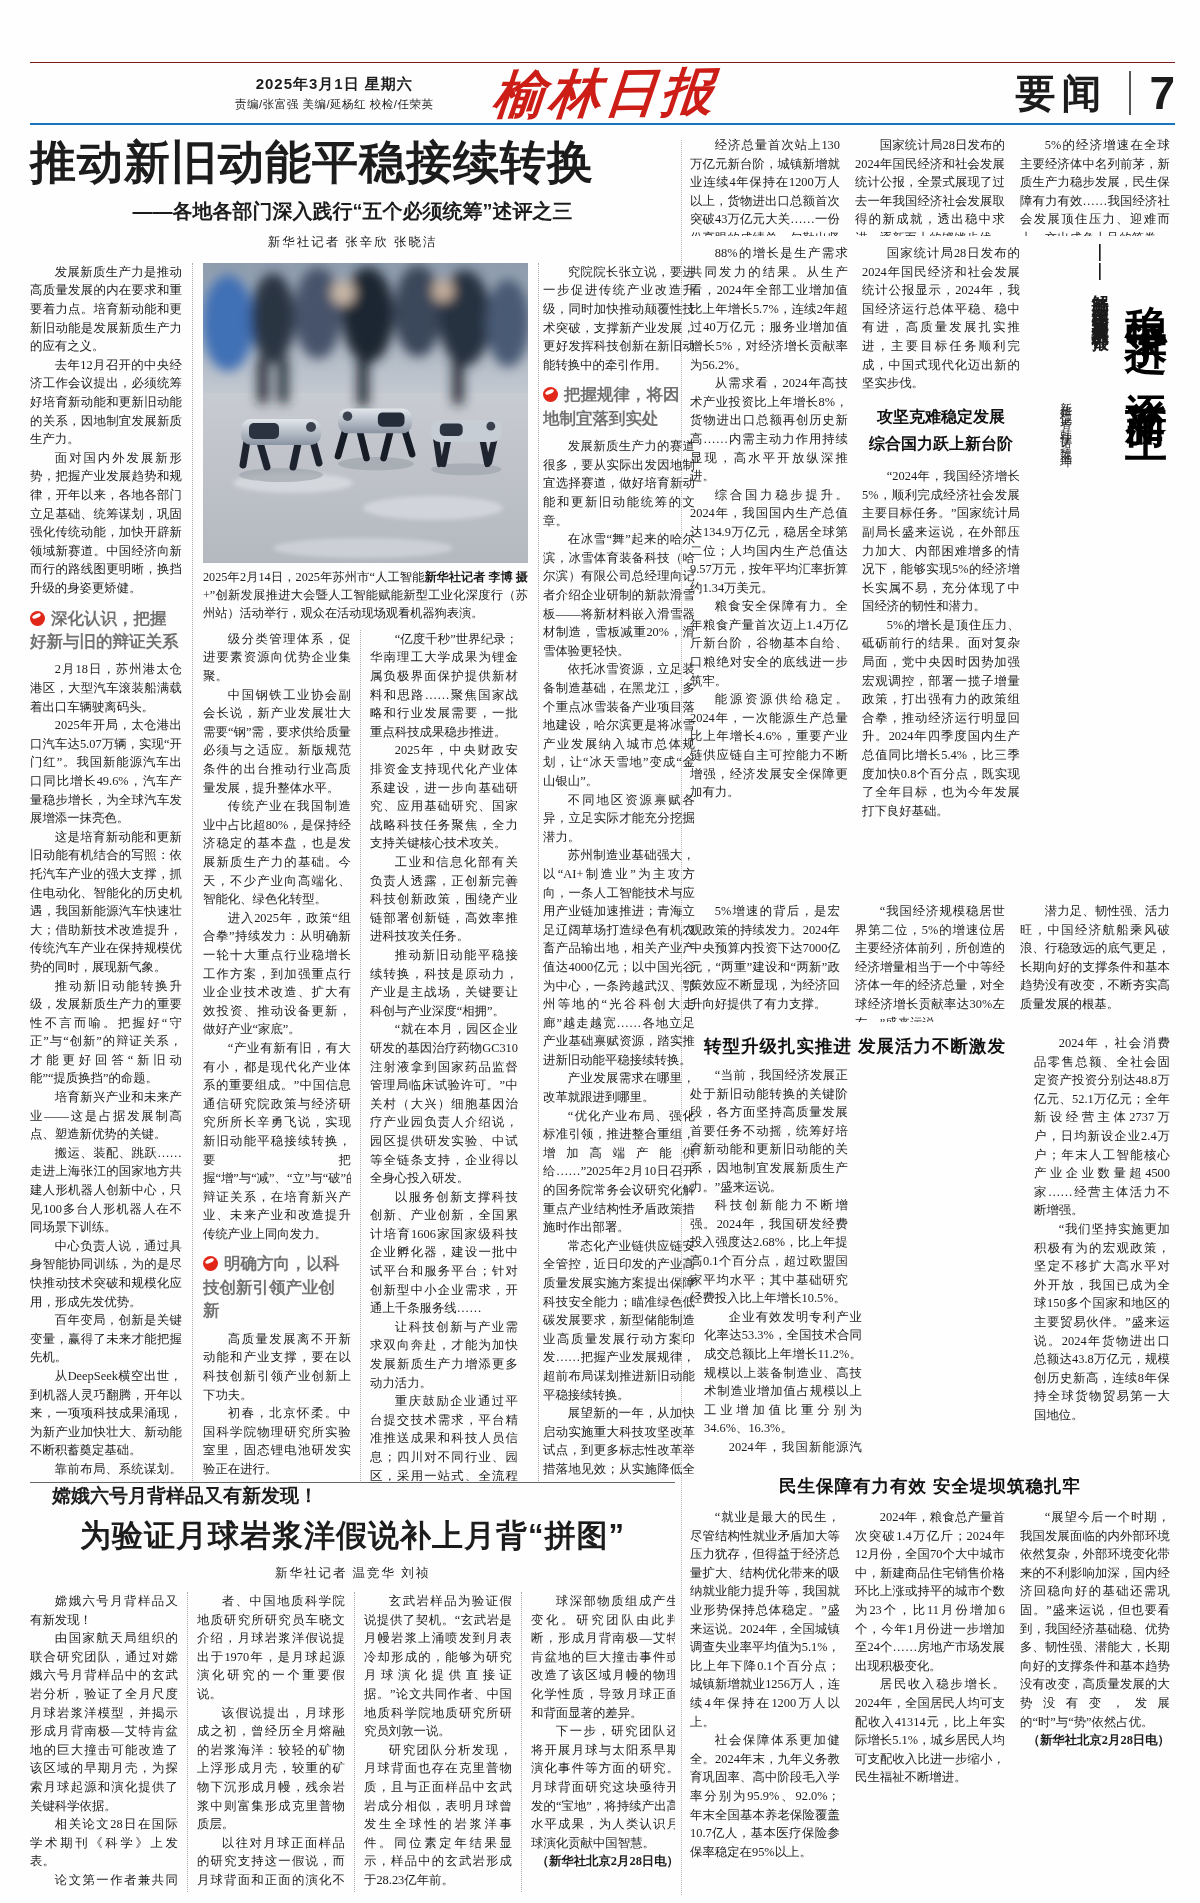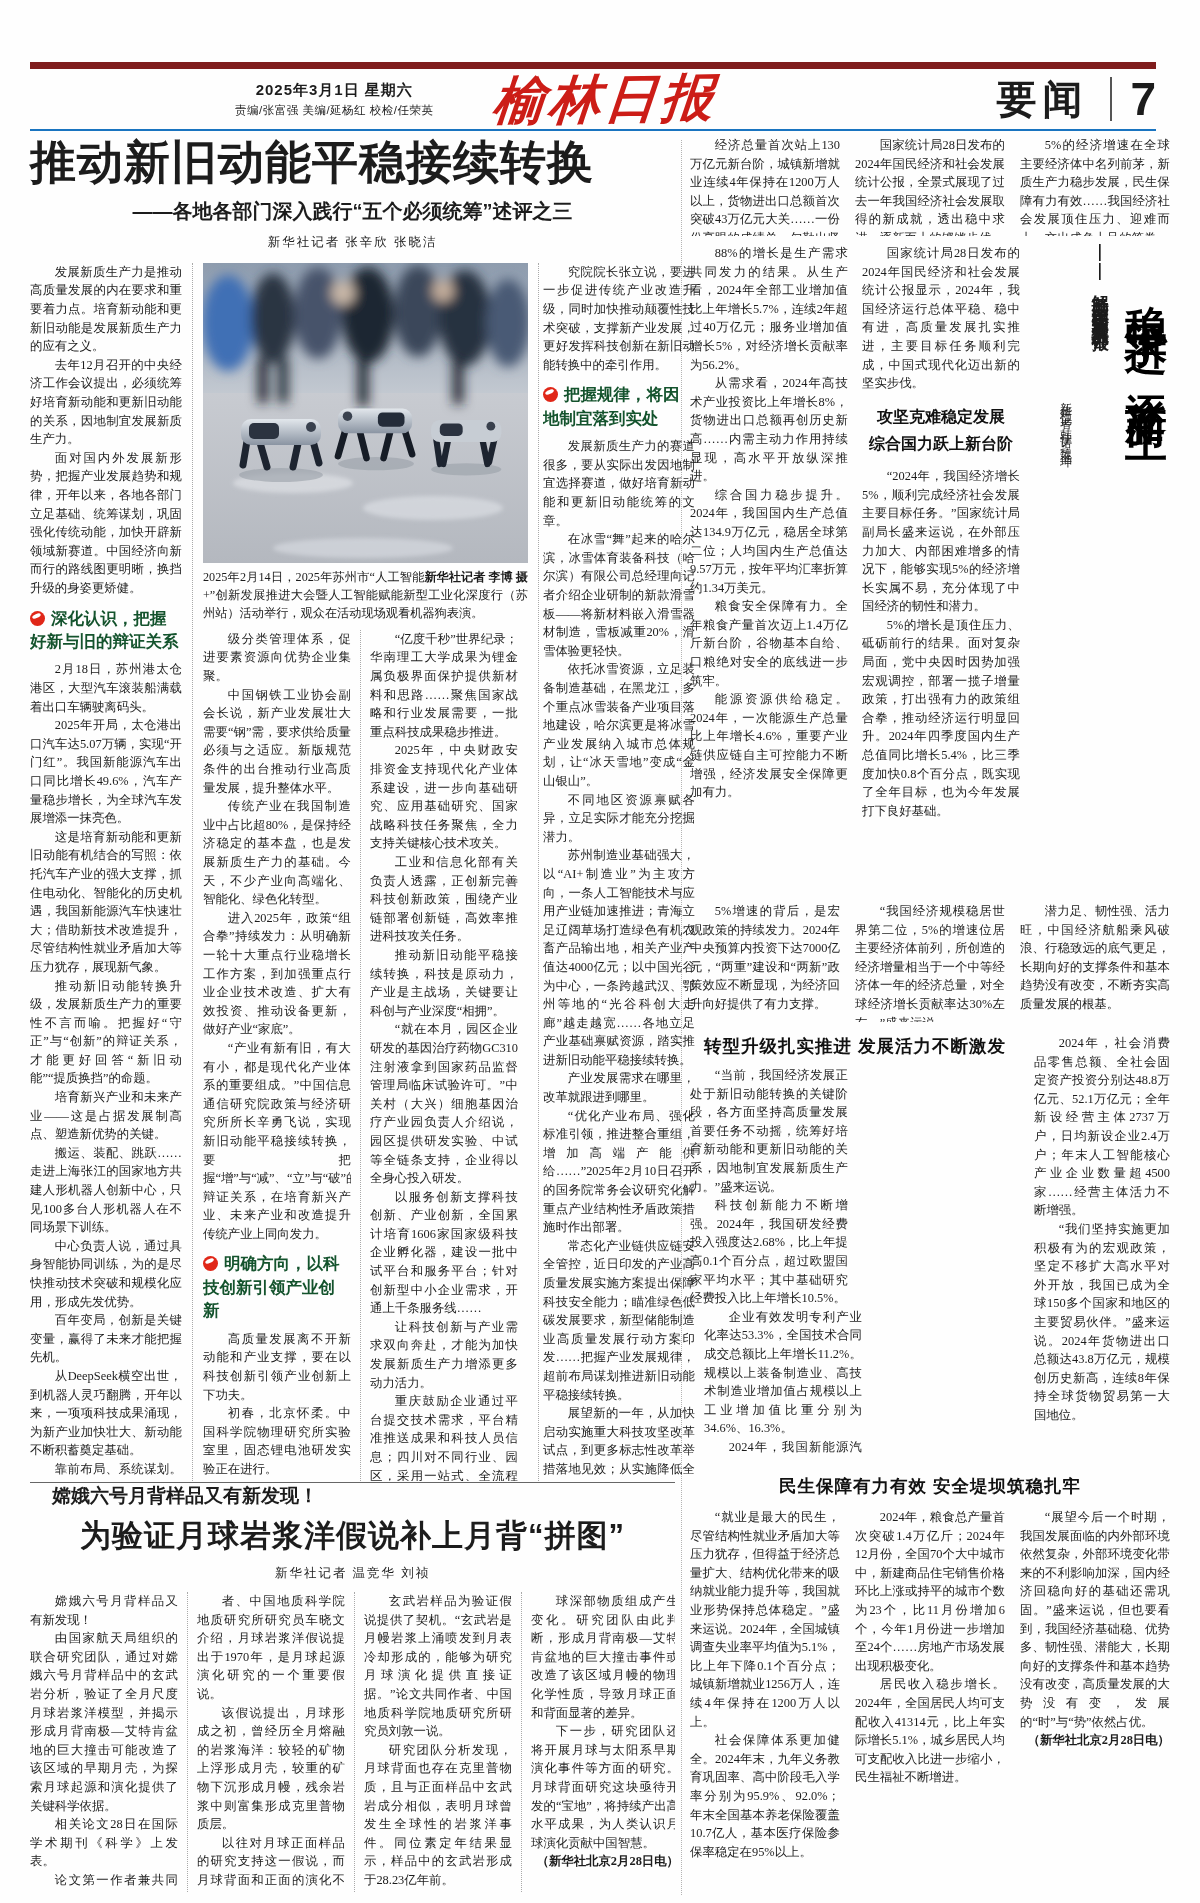--- a/index.html
+++ b/index.html
@@ -1,38 +1,38 @@
 <!DOCTYPE html>
 <html><head>
 <meta charset="utf-8">
 <style>
   html,body{margin:0;padding:0;}
   body{width:1200px;height:1903px;background:#f3f3f1;font-family:"Liberation Serif",serif;color:#1c1c1c;}
   .page{position:relative;width:1200px;height:1903px;background:#fefefe;overflow:hidden;}
 
   
-  .hdr{position:absolute;left:30px;right:44px;top:62px;height:60px;
-       border-top:7px solid #7f1d1d;border-bottom:2px solid #1a74c0;
+  .hdr{position:absolute;left:30px;right:25px;top:62px;height:60px;
+       border-top:1px solid #7f1d1d;border-bottom:2px solid #1a74c0;
        display:flex;align-items:center;}
   .hdr-date{margin-left:205px;text-align:center;font-family:"Liberation Sans",sans-serif;}
   .hdr-date .d1{font-size:15px;font-weight:bold;letter-spacing:1px;}
   .hdr-date .d2{font-size:11.5px;color:#222;margin-top:3px;letter-spacing:.5px;}
   .masthead{font-family:"DejaVu Serif",serif;font-style:italic;font-weight:900;
        font-size:52px;color:#cc1d17;margin-left:60px;letter-spacing:4px;
        transform:skewX(-6deg) rotate(-1deg);line-height:1;}
   .hdr-right{margin-left:auto;display:flex;align-items:center;}
   .hdr-section{font-family:"Liberation Sans",sans-serif;font-weight:900;font-size:40px;letter-spacing:6px;}
   .hdr-bar{width:2px;height:44px;background:#555;margin:0 18px 0 22px;}
   .hdr-pageno{font-family:"Liberation Sans",sans-serif;font-weight:900;font-size:46px;}
 
   
   .para{margin:0;text-indent:2em;font-size:12.4px;line-height:18.6px;text-align:justify;}
   .para.end{text-align:right;text-indent:0;font-weight:bold;}
   .col-heading{font-family:"Liberation Sans",sans-serif;font-weight:bold;font-size:16.5px;
-       line-height:1.42;margin:9px 0 7px 0;text-indent:0;color:#14532d;}
+       line-height:1.42;margin:9px 0 7px 0;text-indent:0;color:#737373;}
   .red-dot{display:inline-block;width:15px;height:15px;border-radius:50%;background:#e02718;
        position:relative;margin-right:6px;vertical-align:-2px;}
   .red-dot::after{content:"";position:absolute;left:2px;top:3px;width:9px;height:4px;background:#fff;
        border-radius:50%;transform:rotate(-24deg);}
   .c-head{font-family:"Liberation Sans",sans-serif;font-weight:bold;font-size:16px;line-height:1.7;
        text-align:center;white-space:pre-line;margin:10px 0;text-indent:0;color:#111;}
   .news-col{overflow:hidden;}
 
   
   .main-article{position:absolute;left:30px;top:136px;width:645px;height:1340px;}
@@ -122,21 +122,21 @@
     <div class="m-subtitle">——各地各部门深入践行“五个必须统筹”述评之三</div>
     <div class="m-byline">新华社记者 张辛欣 张晓洁</div>
     <div class="m-body">
       <div class="m-col1 news-col">
           <p class="para">发展新质生产力是推动高质量发展的内在要求和重要着力点。培育新动能和更新旧动能是发展新质生产力的应有之义。</p>
           <p class="para">去年12月召开的中央经济工作会议提出，必须统筹好培育新动能和更新旧动能的关系，因地制宜发展新质生产力。</p>
           <p class="para">面对国内外发展新形势，把握产业发展趋势和规律，开年以来，各地各部门立足基础、统筹谋划，巩固强化传统动能，加快开辟新领域新赛道。中国经济向新而行的路线图更明晰，换挡升级的身姿更矫健。</p>
           <div class="col-heading"><span class="red-dot"></span><span>深化认识，把握好新与旧的辩证关系</span></div>
           <p class="para">2月18日，苏州港太仓港区，大型汽车滚装船满载着出口车辆驶离码头。</p>
           <p class="para">2025年开局，太仓港出口汽车达5.07万辆，实现“开门红”。我国新能源汽车出口同比增长49.6%，汽车产量稳步增长，为全球汽车发展增添一抹亮色。</p>
-          <p class="para">这是培育新动能和更新旧动能有机结合的写照：依托汽车产业的强大支撑，抓住电动化、智能化的历史机遇，我国新能源汽车快速壮大；借助新技术改造提升，尽管结构性就业矛盾加大等压力犹存，展现新气象。</p>
+          <p class="para">这是培育新动能和更新旧动能有机结合的写照：依托汽车产业的强大支撑，抓住电动化、智能化的历史机遇，我国新能源汽车快速壮大；借助新技术改造提升，传统汽车产业在保持规模优势的同时，展现新气象。</p>
           <p class="para">推动新旧动能转换升级，发展新质生产力的重要性不言而喻。把握好“守正”与“创新”的辩证关系，才能更好回答“新旧动能”“提质换挡”的命题。</p>
           <p class="para">培育新兴产业和未来产业——这是占据发展制高点、塑造新优势的关键。</p>
           <p class="para">搬运、装配、跳跃……走进上海张江的国家地方共建人形机器人创新中心，只见100多台人形机器人在不同场景下训练。</p>
           <p class="para">中心负责人说，通过具身智能协同训练，为的是尽快推动技术突破和规模化应用，形成先发优势。</p>
           <p class="para">百年变局，创新是关键变量，赢得了未来才能把握先机。</p>
           <p class="para">从DeepSeek横空出世，到机器人灵巧翻腾，开年以来，一项项科技成果涌现，为新产业加快壮大、新动能不断积蓄奠定基础。</p>
           <p class="para">靠前布局、系统谋划。北京强调攻克“卡脖子”技术，加快建设全球数字经济标杆城市；广东聚焦人工智能和机器人两大领域，着力构筑产业新支柱；安徽坚持科技打头阵、下好创新先手棋……各地“新春第一会”释放以高水平生产力催生高质量发展新动能的强烈信号。</p>
         </div>
       <div class="m-mid">
         <div class="photo-box">

